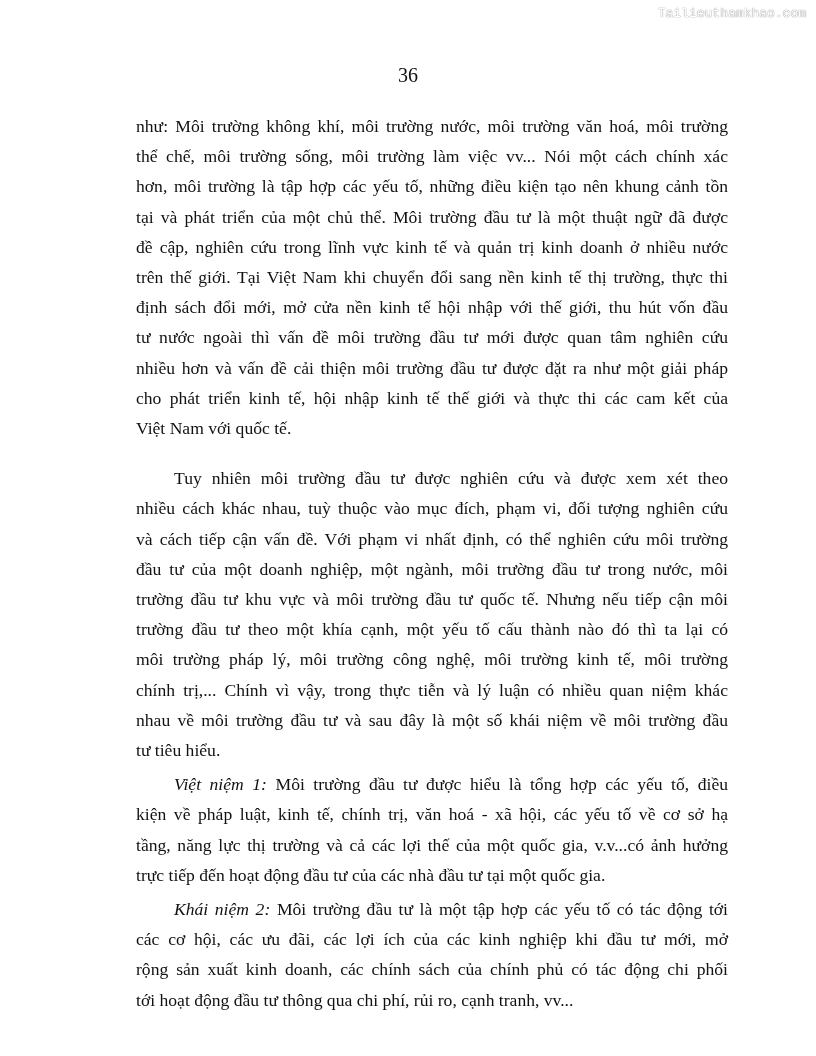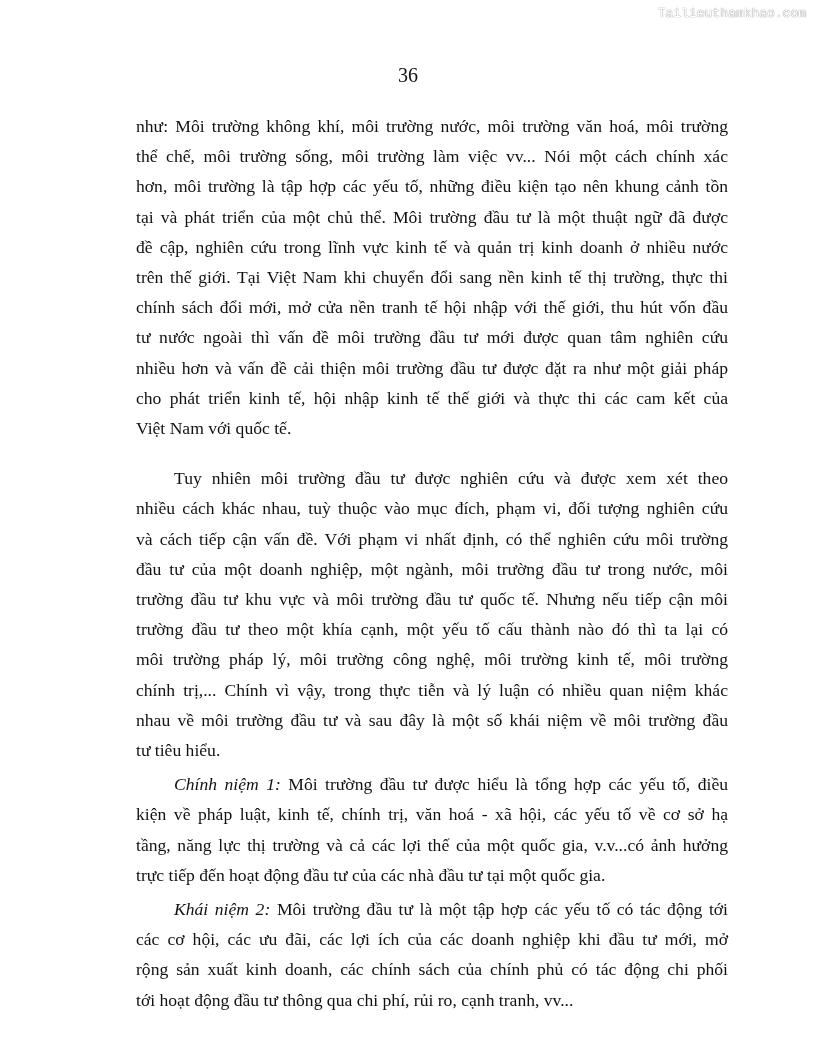--- a/index.html
+++ b/index.html
@@ -33,46 +33,46 @@
 
 <div class="content">
 
   <div class="para">
     <span class="line">như: Môi trường không khí, môi trường nước, môi trường văn hoá, môi trường</span>
     <span class="line">thể chế, môi trường sống, môi trường làm việc vv... Nói một cách chính xác</span>
     <span class="line">hơn, môi trường là tập hợp các yếu tố, những điều kiện tạo nên khung cảnh tồn</span>
     <span class="line">tại và phát triển của một chủ thể. Môi trường đầu tư là một thuật ngữ đã được</span>
     <span class="line">đề cập, nghiên cứu trong lĩnh vực kinh tế và quản trị kinh doanh ở nhiều nước</span>
     <span class="line">trên thế giới. Tại Việt Nam khi chuyển đổi sang nền kinh tế thị trường, thực thi</span>
-    <span class="line">chính sách đổi mới, mở cửa nền tranh tế hội nhập với thế giới, thu hút vốn đầu</span>
+    <span class="line">định sách đổi mới, mở cửa nền kinh tế hội nhập với thế giới, thu hút vốn đầu</span>
     <span class="line">tư nước ngoài thì vấn đề môi trường đầu tư mới được quan tâm nghiên cứu</span>
     <span class="line">nhiều hơn và vấn đề cải thiện môi trường đầu tư được đặt ra như một giải pháp</span>
     <span class="line">cho phát triển kinh tế, hội nhập kinh tế thế giới và thực thi các cam kết của</span>
     <span class="line last">Việt Nam với quốc tế.</span>
   </div>
 
   <div class="para" style="margin-top:20px;">
     <span class="line" style="padding-left:38px;">Tuy nhiên môi trường đầu tư được nghiên cứu và được xem xét theo</span>
     <span class="line">nhiều cách khác nhau, tuỳ thuộc vào mục đích, phạm vi, đối tượng nghiên cứu</span>
     <span class="line">và cách tiếp cận vấn đề. Với phạm vi nhất định, có thể nghiên cứu môi trường</span>
     <span class="line">đầu tư của một doanh nghiệp, một ngành, môi trường đầu tư trong nước, môi</span>
     <span class="line">trường đầu tư khu vực và môi trường đầu tư quốc tế. Nhưng nếu tiếp cận môi</span>
     <span class="line">trường đầu tư theo một khía cạnh, một yếu tố cấu thành nào đó thì ta lại có</span>
     <span class="line">môi trường pháp lý, môi trường công nghệ, môi trường kinh tế, môi trường</span>
     <span class="line">chính trị,... Chính vì vậy, trong thực tiễn và lý luận có nhiều quan niệm khác</span>
     <span class="line">nhau về môi trường đầu tư và sau đây là một số khái niệm về môi trường đầu</span>
     <span class="line last">tư tiêu hiểu.</span>
   </div>
 
   <div class="para" style="margin-top:4px;">
-    <span class="line" style="padding-left:38px;"><span class="it">Chính niệm 1:</span><span> Môi trường đầu tư được hiểu là tổng hợp các yếu tố, điều</span></span>
+    <span class="line" style="padding-left:38px;"><span class="it">Việt niệm 1:</span><span> Môi trường đầu tư được hiểu là tổng hợp các yếu tố, điều</span></span>
     <span class="line">kiện về pháp luật, kinh tế, chính trị, văn hoá - xã hội, các yếu tố về cơ sở hạ</span>
     <span class="line">tầng, năng lực thị trường và cả các lợi thế của một quốc gia, v.v...có ảnh hưởng</span>
     <span class="line last">trực tiếp đến hoạt động đầu tư của các nhà đầu tư tại một quốc gia.</span>
   </div>
 
   <div class="para" style="margin-top:4px;">
     <span class="line" style="padding-left:38px;font-family:Liberation Serif, serif;"><span class="it">Khái niệm 2:</span><span> Môi trường đầu tư là một tập hợp các yếu tố có tác động tới</span></span>
-    <span class="line">các cơ hội, các ưu đãi, các lợi ích của các doanh nghiệp khi đầu tư mới, mở</span>
+    <span class="line">các cơ hội, các ưu đãi, các lợi ích của các kinh nghiệp khi đầu tư mới, mở</span>
     <span class="line">rộng sản xuất kinh doanh, các chính sách của chính phủ có tác động chi phối</span>
     <span class="line last">tới hoạt động đầu tư thông qua chi phí, rủi ro, cạnh tranh, vv...</span>
   </div>
 </div>
 
 </body></html>

